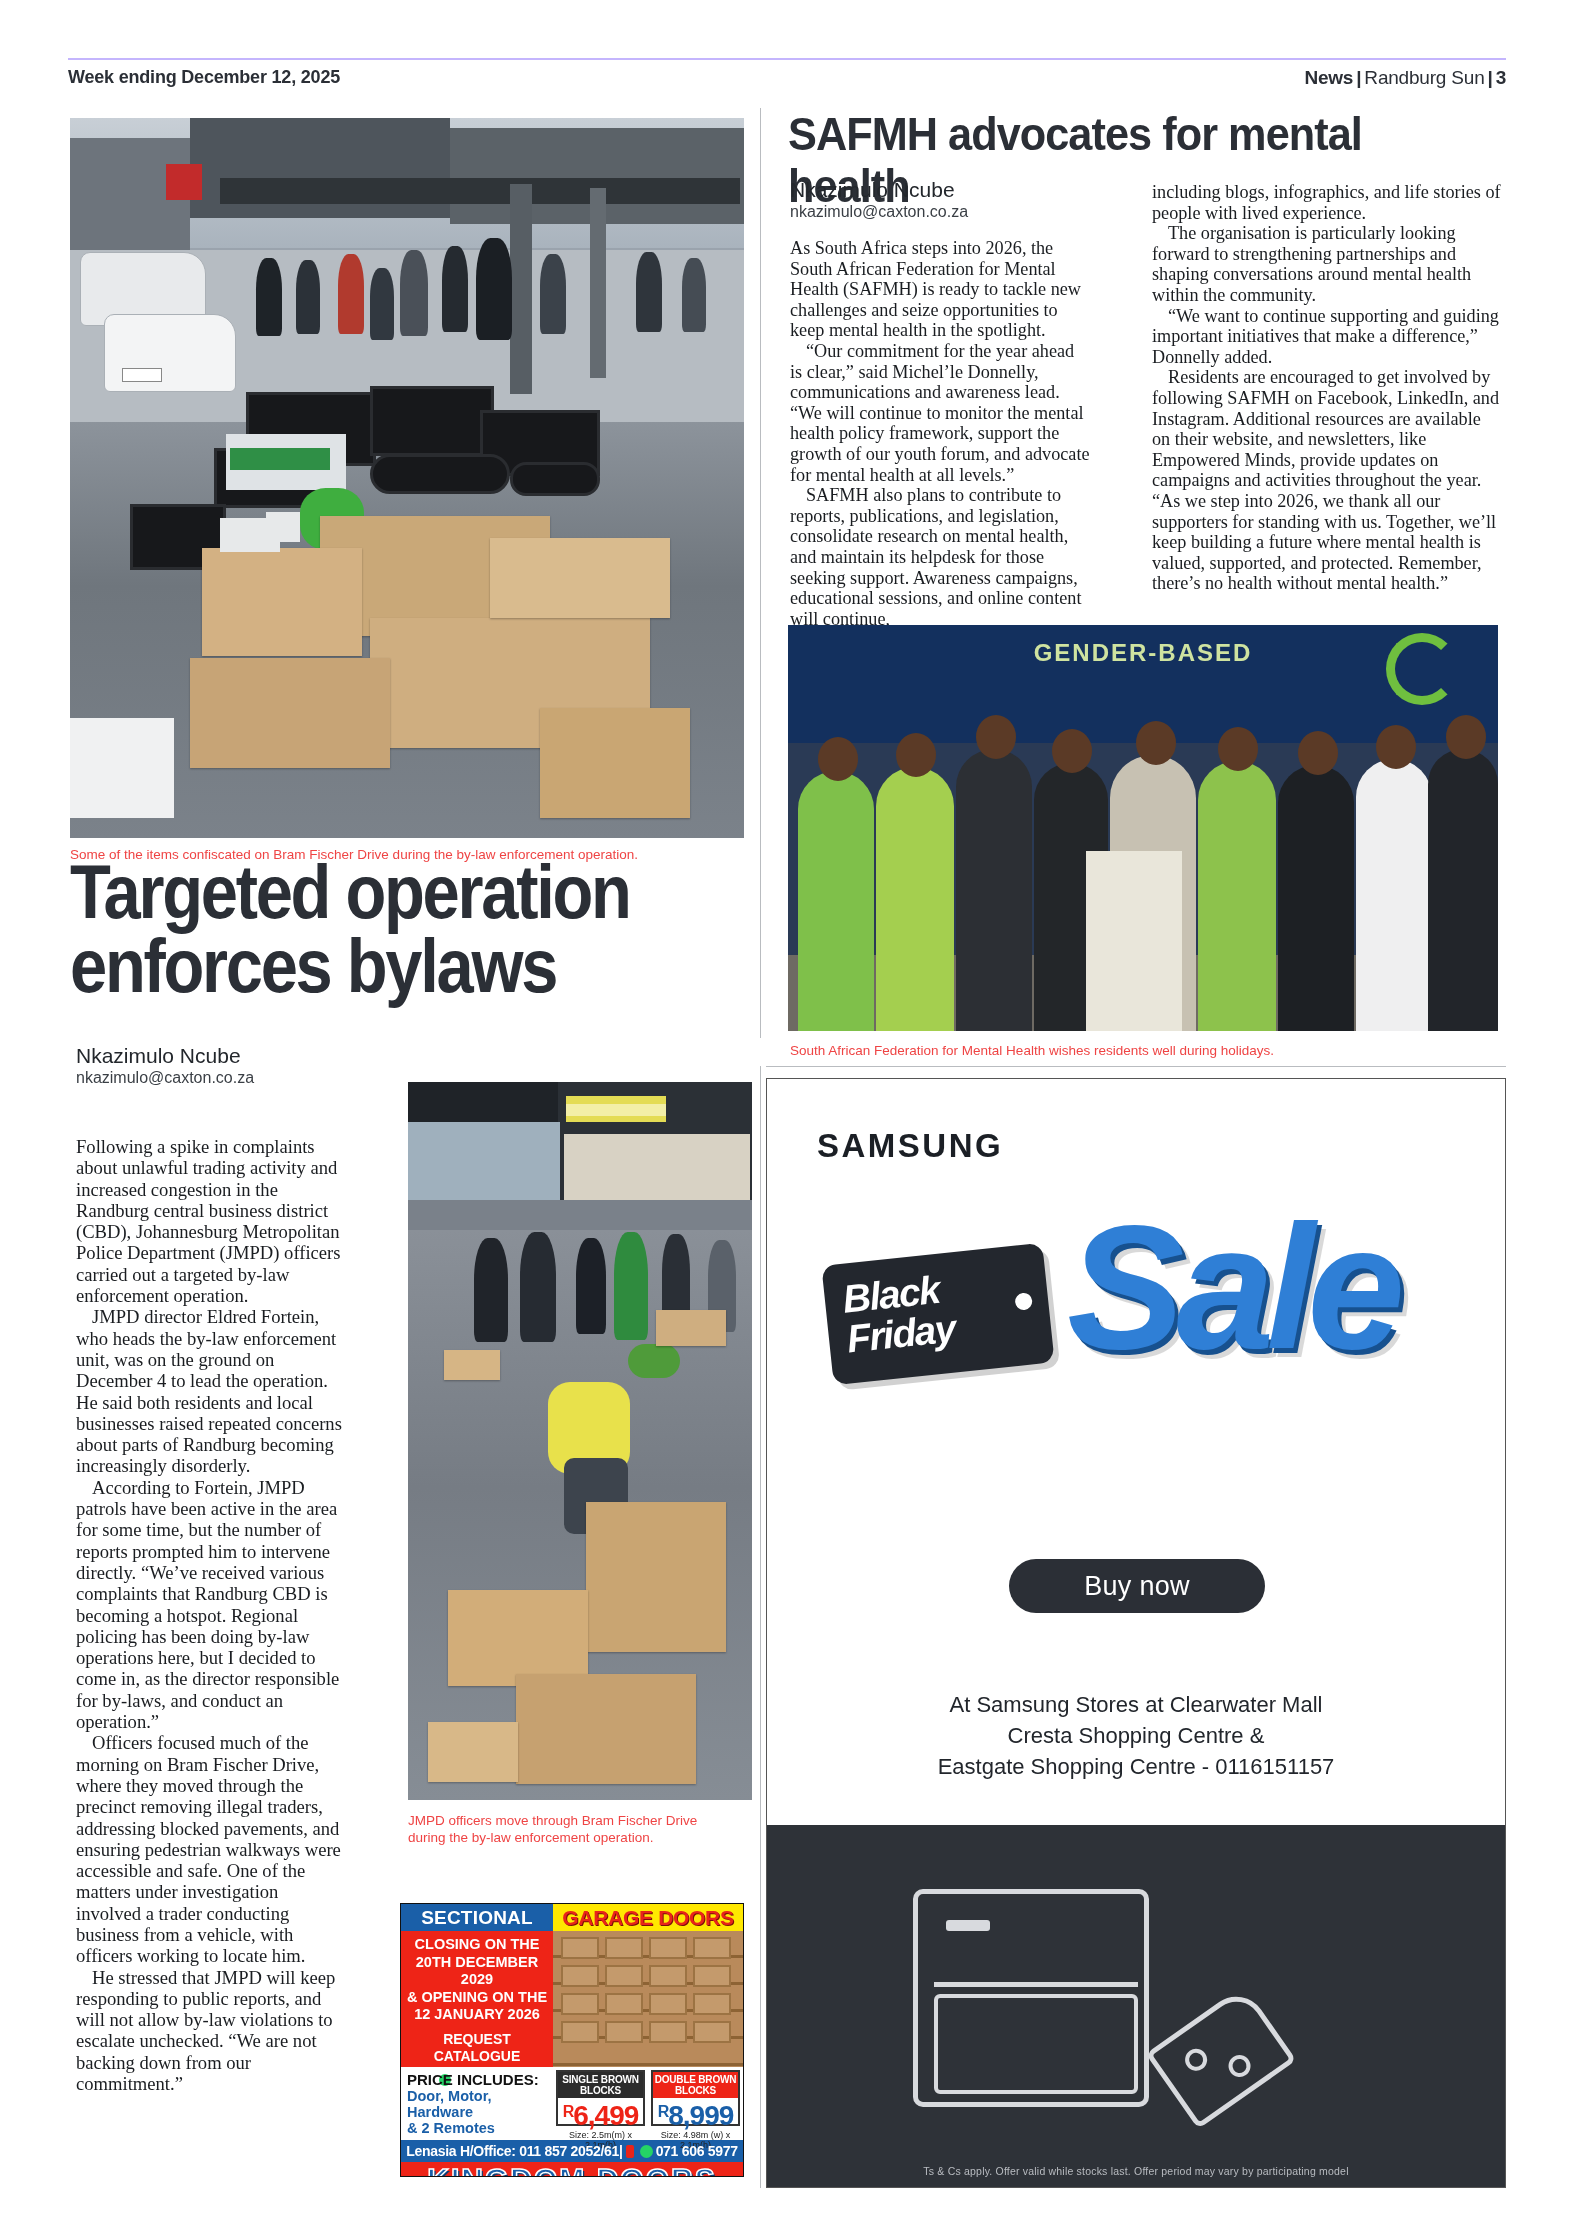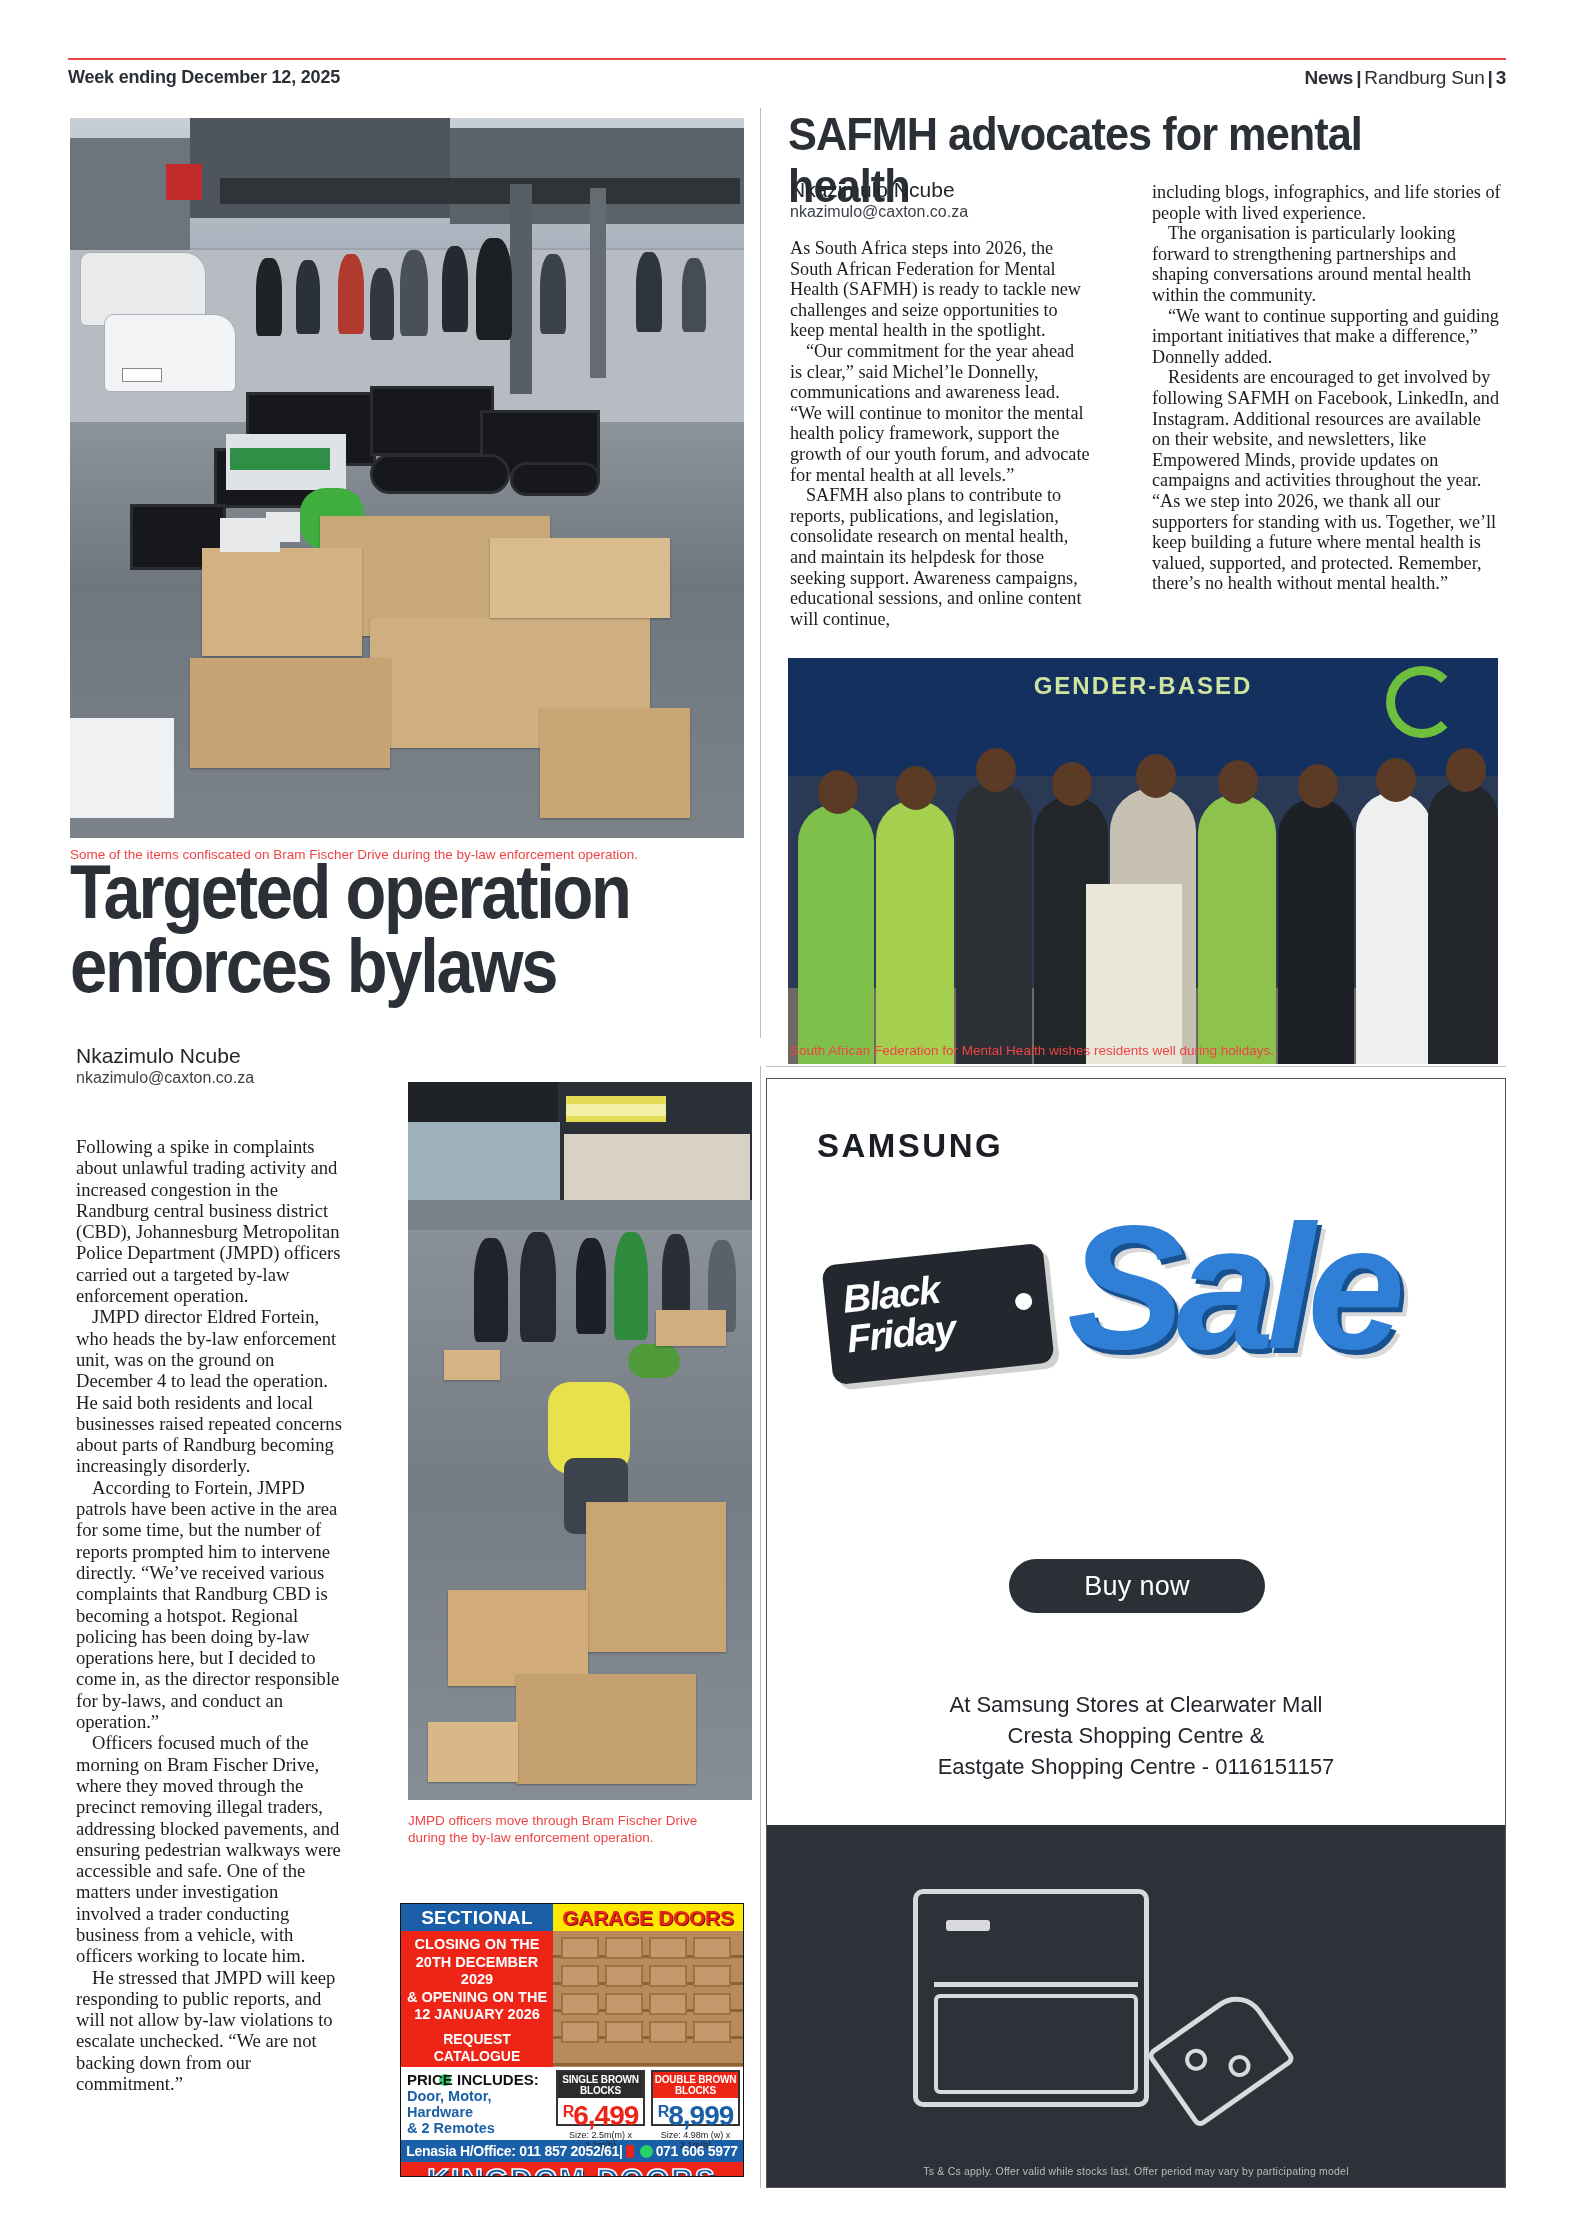--- a/index.html
+++ b/index.html
@@ -12,21 +12,21 @@
     position: relative;
     width: 1572px; height: 2224px;
     background: #fff;
     overflow: hidden;
   }
 
   
   .masthead {
     position: absolute;
     left: 68px; top: 58px; width: 1438px;
-    border-top: 2px solid #ef4444;
+    border-top: 2px solid #c4b5fd;
     display: flex; align-items: flex-start; justify-content: space-between;
     padding-top: 7px;
     text-align: right;
   }
   .masthead-left {
     font-family: "Liberation Sans", sans-serif;
     font-weight: bold; font-size: 18px; color: #2b2f36;
     letter-spacing: -0.2px;
   }
   .masthead-right {
@@ -178,21 +178,21 @@
     font-family: "Liberation Sans", sans-serif;
     font-size: 46px; line-height: 52px;
     color: #2b2f36; letter-spacing: -1px;
     transform: scaleX(0.94); transform-origin: left top;
   }
   #safmh-byline { position: absolute; left: 790px; top: 178px; width: 330px; }
   #safmh-col1 { left: 790px; top: 238px; width: 300px; font-size: 18.2px; line-height: 20.6px; }
   #safmh-col2 { left: 1152px; top: 182px; width: 350px; font-size: 18.2px; line-height: 20.6px; }
 
   
-  #safmh-photo { left: 788px; top: 625px; width: 710px; height: 406px; margin-top: 33px; }
+  #safmh-photo { left: 788px; top: 625px; width: 710px; height: 406px; }
   .sp-banner { position:absolute; left:0; top:0; width:100%; height:118px;
     background:#1d2f5e; }
   .sp-bantext { position:absolute; width:100%; text-align:center; color:#fff;
     font-weight:bold; letter-spacing:1px; }
   .sp-floor { position:absolute; left:0; top:330px; width:100%; height:76px; background:#6e6a63; }
   .sp-wall { position:absolute; left:0; top:118px; width:100%; height:212px; background:#2a3a55; }
   .sp-person { position:absolute; bottom:0; border-radius:46px 46px 0 0; }
   .sp-head { position:absolute; border-radius:50%; background:#5b3a26; }
   #safmh-caption { left: 790px; top: 1042px; width: 700px; }
 

